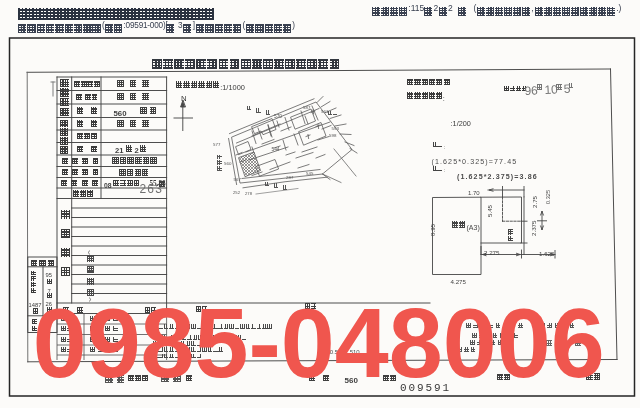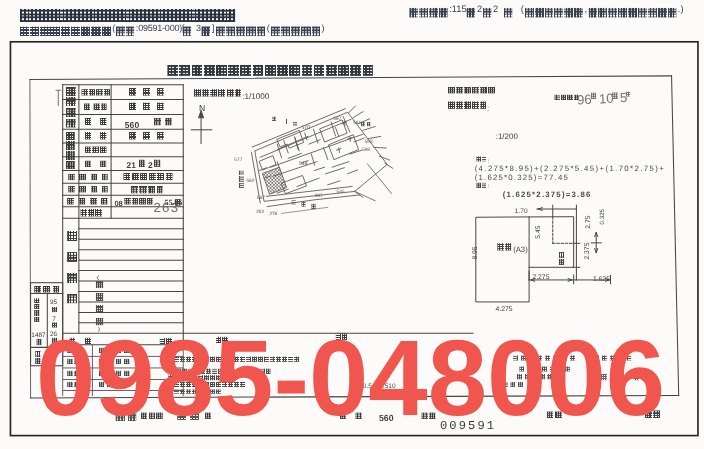--- a/index.html
+++ b/index.html
@@ -214,21 +214,20 @@
 <span class="t" style="left:524.0px;top:81.9px;font-size:12.0px;color:#757575;font-family:'Liberation Sans';font-weight:normal;transform:rotate(-3deg);transform-origin:left top;">96</span>
 <i class="b" style="left:536.5px;top:84.0px;width:5.8px;height:6.2px;background:repeating-linear-gradient(0deg, #757575 0 0.89px, rgba(0,0,0,0) 0.89px 1.80px),repeating-linear-gradient(90deg, #757575 0 0.89px, rgba(0,0,0,0) 0.89px 1.90px);-webkit-mask-image:repeating-linear-gradient(90deg, #000 0 5.81px, rgba(0,0,0,0) 5.81px 6.60px);mask-image:repeating-linear-gradient(90deg, #000 0 5.81px, rgba(0,0,0,0) 5.81px 6.60px)"></i>
 <span class="t" style="left:544.0px;top:81.4px;font-size:12.0px;color:#757575;font-family:'Liberation Sans';font-weight:normal;transform:rotate(-3deg);transform-origin:left top;">10</span>
 <i class="b" style="left:556.0px;top:83.5px;width:5.8px;height:6.2px;background:repeating-linear-gradient(0deg, #757575 0 0.89px, rgba(0,0,0,0) 0.89px 1.80px),repeating-linear-gradient(90deg, #757575 0 0.89px, rgba(0,0,0,0) 0.89px 1.90px);-webkit-mask-image:repeating-linear-gradient(90deg, #000 0 5.81px, rgba(0,0,0,0) 5.81px 6.60px);mask-image:repeating-linear-gradient(90deg, #000 0 5.81px, rgba(0,0,0,0) 5.81px 6.60px)"></i>
 <span class="t" style="left:562.5px;top:80.4px;font-size:12.0px;color:#757575;font-family:'Liberation Sans';font-weight:normal;transform:rotate(-4deg);transform-origin:left top;">5</span>
 <i class="b" style="left:568.5px;top:83.0px;width:4.6px;height:4.9px;background:repeating-linear-gradient(0deg, #757575 0 0.70px, rgba(0,0,0,0) 0.70px 1.80px),repeating-linear-gradient(90deg, #757575 0 0.70px, rgba(0,0,0,0) 0.70px 1.90px);-webkit-mask-image:repeating-linear-gradient(90deg, #000 0 4.58px, rgba(0,0,0,0) 4.58px 5.20px);mask-image:repeating-linear-gradient(90deg, #000 0 4.58px, rgba(0,0,0,0) 4.58px 5.20px)"></i>
 <i class="b" style="left:406.5px;top:92.2px;width:35.4px;height:6.7px;background:repeating-linear-gradient(0deg, #3b3b3b 0 0.96px, rgba(0,0,0,0) 0.96px 1.81px),repeating-linear-gradient(90deg, #3b3b3b 0 0.96px, rgba(0,0,0,0) 0.96px 2.02px);-webkit-mask-image:repeating-linear-gradient(90deg, #000 0 6.25px, rgba(0,0,0,0) 6.25px 7.30px);mask-image:repeating-linear-gradient(90deg, #000 0 6.25px, rgba(0,0,0,0) 6.25px 7.30px)"></i>
 <span class="t" style="left:442.8px;top:92.9px;font-size:7.3px;color:#3b3b3b;font-family:'Liberation Sans';font-weight:normal;">:</span>
 <i class="b" style="left:432.5px;top:142.0px;width:9.8px;height:4.9px;background:repeating-linear-gradient(0deg, #444 0 0.70px, rgba(0,0,0,0) 0.70px 1.80px),repeating-linear-gradient(90deg, #444 0 0.70px, rgba(0,0,0,0) 0.70px 1.90px);-webkit-mask-image:repeating-linear-gradient(90deg, #000 0 4.58px, rgba(0,0,0,0) 4.58px 5.20px);mask-image:repeating-linear-gradient(90deg, #000 0 4.58px, rgba(0,0,0,0) 4.58px 5.20px)"></i>
 <span class="t" style="left:443.5px;top:142.6px;font-size:5.4px;color:#444;font-family:'Liberation Sans';font-weight:normal;">:</span>
-<span class="t" style="left:431.5px;top:148.2px;font-size:7.1px;color:#4a4a4a;font-family:'Liberation Sans';font-weight:normal;letter-spacing:1.25px;">(4.275*8.95)+(2.275*5.45)+(1.70*2.75)+</span>
 <span class="t" style="left:431.5px;top:157.2px;font-size:7.1px;color:#4a4a4a;font-family:'Liberation Sans';font-weight:normal;letter-spacing:1.1px;">(1.625*0.325)=77.45</span>
 <i class="b" style="left:432.5px;top:165.8px;width:9.8px;height:4.9px;background:repeating-linear-gradient(0deg, #444 0 0.70px, rgba(0,0,0,0) 0.70px 1.80px),repeating-linear-gradient(90deg, #444 0 0.70px, rgba(0,0,0,0) 0.70px 1.90px);-webkit-mask-image:repeating-linear-gradient(90deg, #000 0 4.58px, rgba(0,0,0,0) 4.58px 5.20px);mask-image:repeating-linear-gradient(90deg, #000 0 4.58px, rgba(0,0,0,0) 4.58px 5.20px)"></i>
 <span class="t" style="left:443.5px;top:166.4px;font-size:5.4px;color:#444;font-family:'Liberation Sans';font-weight:normal;">:</span>
 <span class="t" style="left:457px;top:172.2px;font-size:7.1px;color:#4a4a4a;font-family:'Liberation Sans';font-weight:bold;letter-spacing:1.1px;">(1.625*2.375)=3.86</span>
 <i class="b" style="left:451.5px;top:221.0px;width:13.4px;height:6.6px;background:repeating-linear-gradient(0deg, #454545 0 0.95px, rgba(0,0,0,0) 0.95px 1.80px),repeating-linear-gradient(90deg, #454545 0 0.95px, rgba(0,0,0,0) 0.95px 1.99px);-webkit-mask-image:repeating-linear-gradient(90deg, #000 0 6.16px, rgba(0,0,0,0) 6.16px 7.20px);mask-image:repeating-linear-gradient(90deg, #000 0 6.16px, rgba(0,0,0,0) 6.16px 7.20px)"></i>
 <span class="t" style="left:466.5px;top:222.0px;font-size:7.0px;color:#454545;font-family:'Liberation Sans';font-weight:normal;">(A3)</span>
 <i class="b" style="left:507.5px;top:228.5px;width:5.8px;height:12.0px;background:repeating-linear-gradient(0deg, #454545 0 0.84px, rgba(0,0,0,0) 0.84px 1.80px),repeating-linear-gradient(90deg, #454545 0 0.84px, rgba(0,0,0,0) 0.84px 1.80px);-webkit-mask-image:repeating-linear-gradient(0deg, #000 0 5.46px, rgba(0,0,0,0) 5.46px 6.50px);mask-image:repeating-linear-gradient(0deg, #000 0 5.46px, rgba(0,0,0,0) 5.46px 6.50px)"></i>
 <span class="t" style="left:468.0px;top:189.0px;font-size:6.0px;color:#454545;font-family:'Liberation Sans';font-weight:normal;">1.70</span>
 <span class="t" style="left:484.0px;top:247.8px;font-size:6.2px;color:#454545;font-family:'Liberation Sans';font-weight:normal;">2.275</span>
 <span class="t" style="left:539.0px;top:249.0px;font-size:6.2px;color:#454545;font-family:'Liberation Sans';font-weight:normal;">1.625</span>

